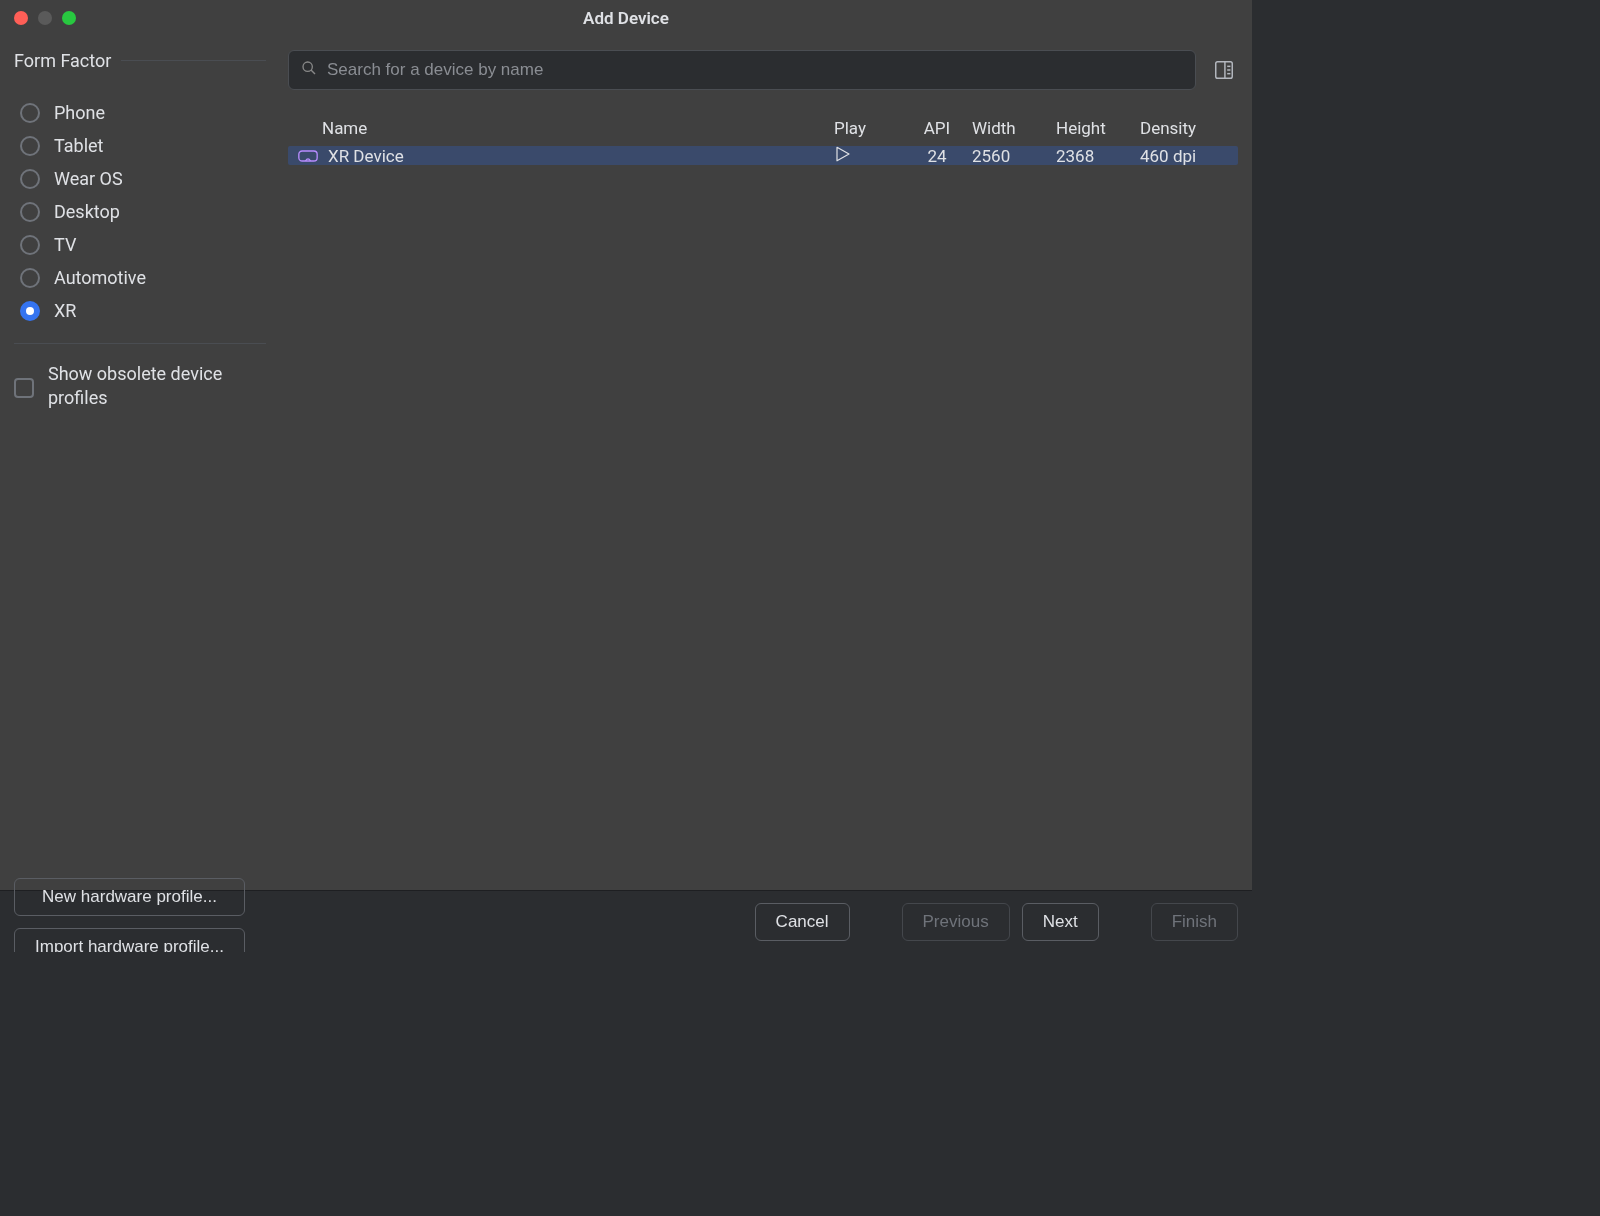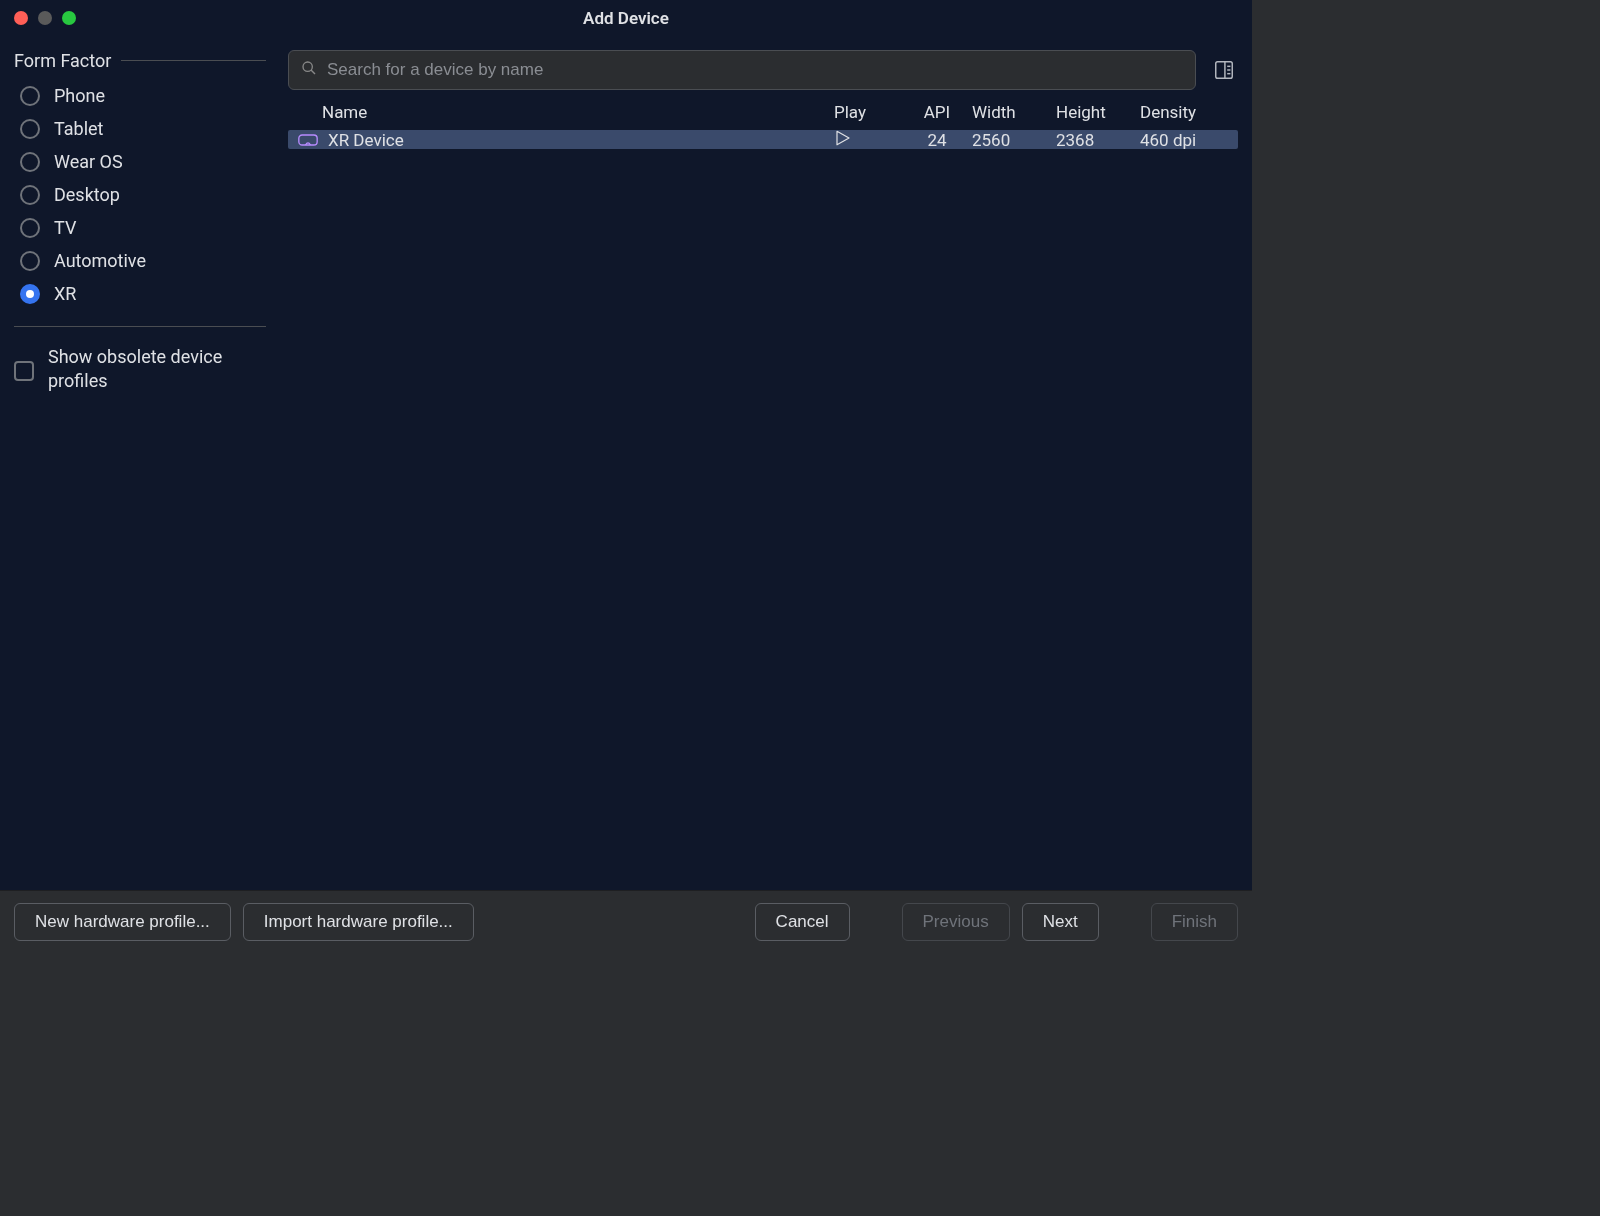--- a/index.html
+++ b/index.html
@@ -14,21 +14,21 @@
       width: 1252px;
       height: 952px;
       overflow: hidden;
       font-size: 17px;
     }
     .window {
       width: 100%;
       height: 100%;
       display: flex;
       flex-direction: column;
-      background: #0f172a;
+      background: #404040;
     }
     .titlebar {
       height: 36px;
       display: flex;
       align-items: center;
       position: relative;
       padding: 0 14px;
     }
     .traffic-lights {
       display: flex;
@@ -76,21 +76,21 @@
     .section-line {
       flex: 1;
       height: 1px;
       background: #4a4d52;
     }
     .radio-list {
       display: flex;
       flex-direction: column;
       gap: 12px;
       padding-left: 6px;
-      margin-top: 4px;
+      margin-top: 21px;
     }
     .radio-item {
       display: flex;
       align-items: center;
       gap: 14px;
       cursor: pointer;
     }
     .radio-circle {
       width: 20px;
       height: 20px;
@@ -146,21 +146,21 @@
     .main {
       flex: 1;
       display: flex;
       flex-direction: column;
       padding: 14px 14px 0 8px;
     }
     .search-row {
       display: flex;
       align-items: center;
       gap: 14px;
-      margin-bottom: 4px;
+      margin-bottom: 20px;
     }
     .search-box {
       flex: 1;
       height: 40px;
       background: #2b2d30;
       border: 1px solid #4a4d52;
       border-radius: 6px;
       display: flex;
       align-items: center;
       padding: 0 12px;
@@ -240,20 +240,21 @@
       display: flex;
       align-items: center;
       justify-content: space-between;
       padding: 0 14px;
       border-top: 1px solid #1e1f22;
       background: #2b2d30;
     }
     .footer-left {
       display: flex;
       gap: 12px;
+      flex-direction: column;
     }
     .footer-right {
       display: flex;
       gap: 12px;
     }
     .btn {
       height: 38px;
       padding: 0 20px;
       background: transparent;
       border: 1px solid #5a5d63;

